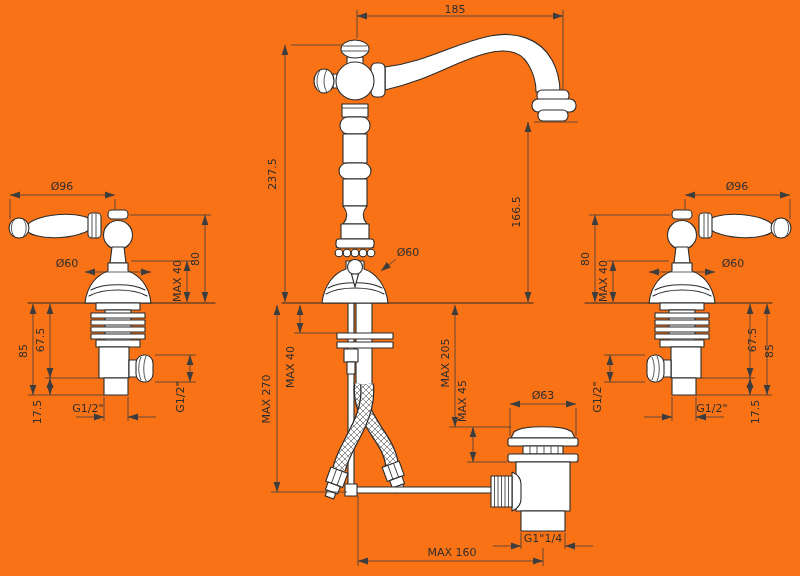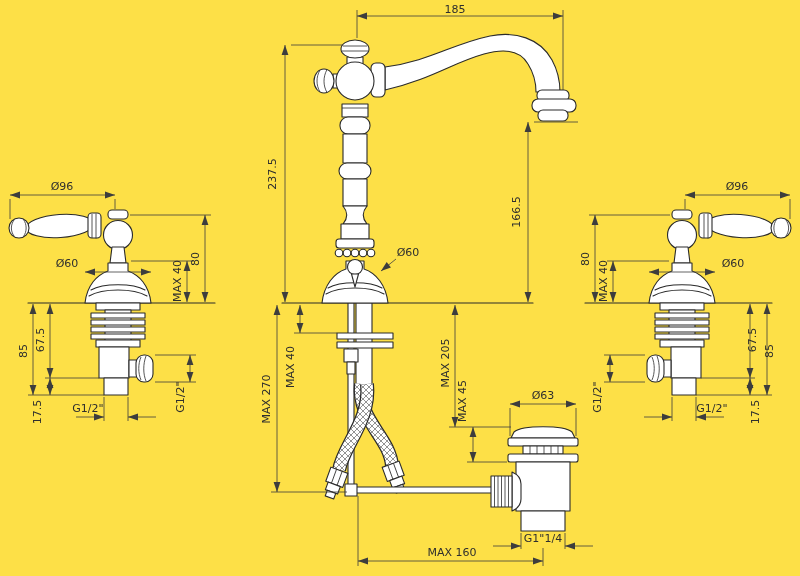--- a/index.html
+++ b/index.html
@@ -1,16 +1,16 @@
 <!DOCTYPE html>
 <html><head>
 <meta charset="utf-8">
 <style>
   html,body{margin:0;padding:0;background:#ffffff}
-  .stage{width:800px;height:576px;position:relative;background:#fde047;overflow:hidden}
+  .stage{width:800px;height:576px;position:relative;background:#f97316;overflow:hidden}
   svg{display:block}
   .o  {fill:none;stroke:#2b2b2b;stroke-width:1.1;stroke-linejoin:round;stroke-linecap:round}
   .of {fill:#ffffff;stroke:#2b2b2b;stroke-width:1.1;stroke-linejoin:round}
   .th {fill:none;stroke:#2b2b2b;stroke-width:.8}
   .d  {fill:none;stroke:#3d3d3d;stroke-width:.8}
   .hb1{fill:none;stroke:#2b2b2b;stroke-width:14}
   .hb2{fill:none;stroke:#ffffff;stroke-width:11.5}
   .hb3{fill:none;stroke:url(#braid);stroke-width:11.5}
   .t  {font-family:"DejaVu Sans","Liberation Sans",sans-serif;font-size:11px;fill:#2e2e2e;text-anchor:middle}
 </style>

